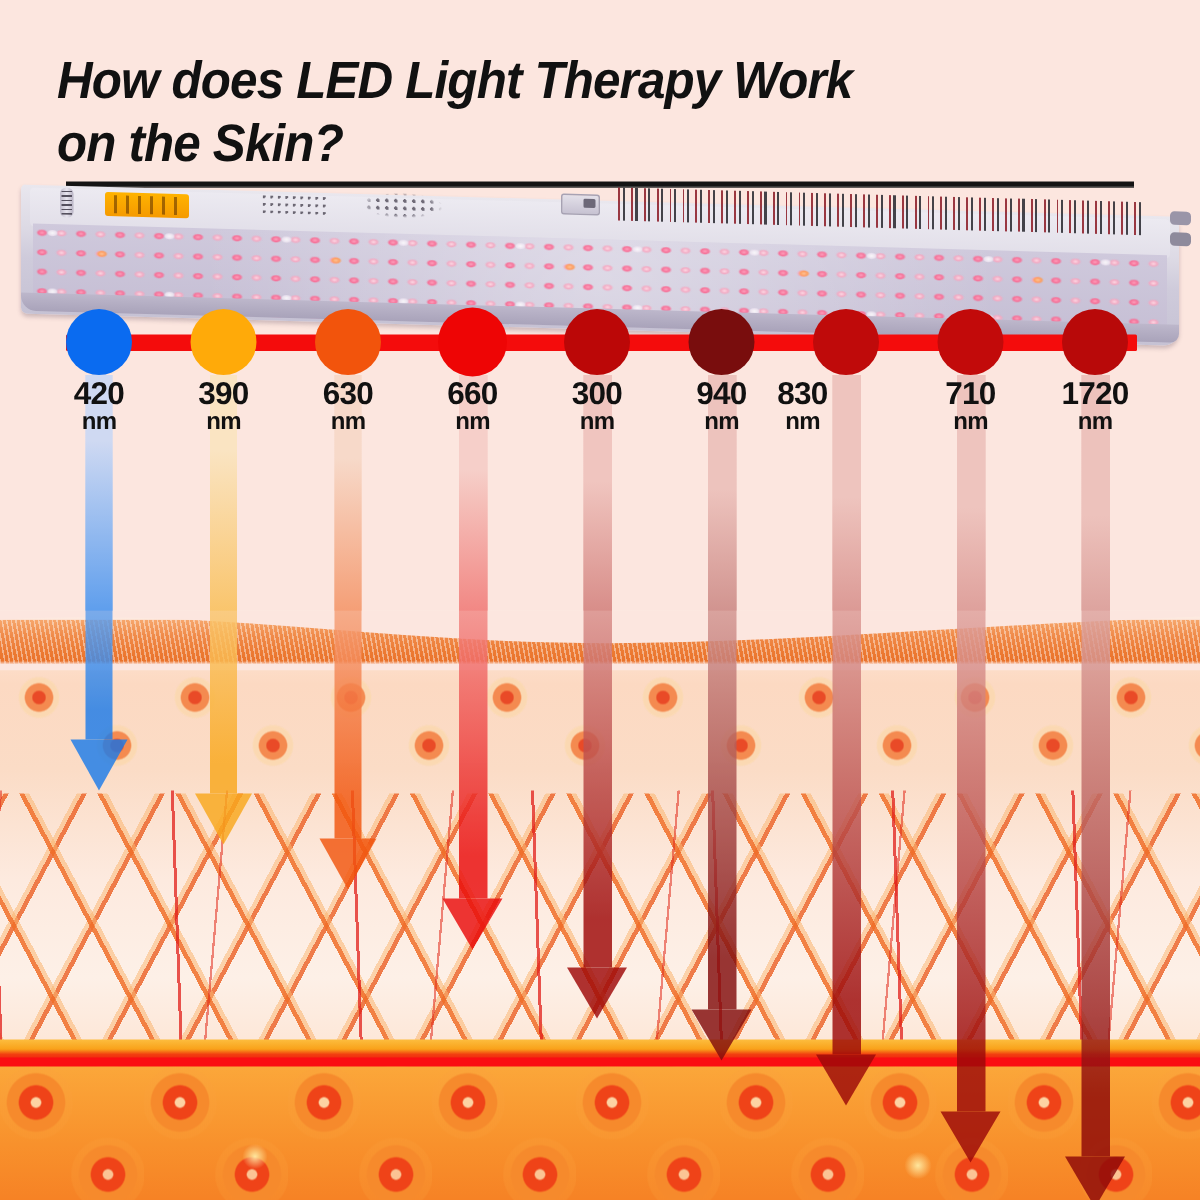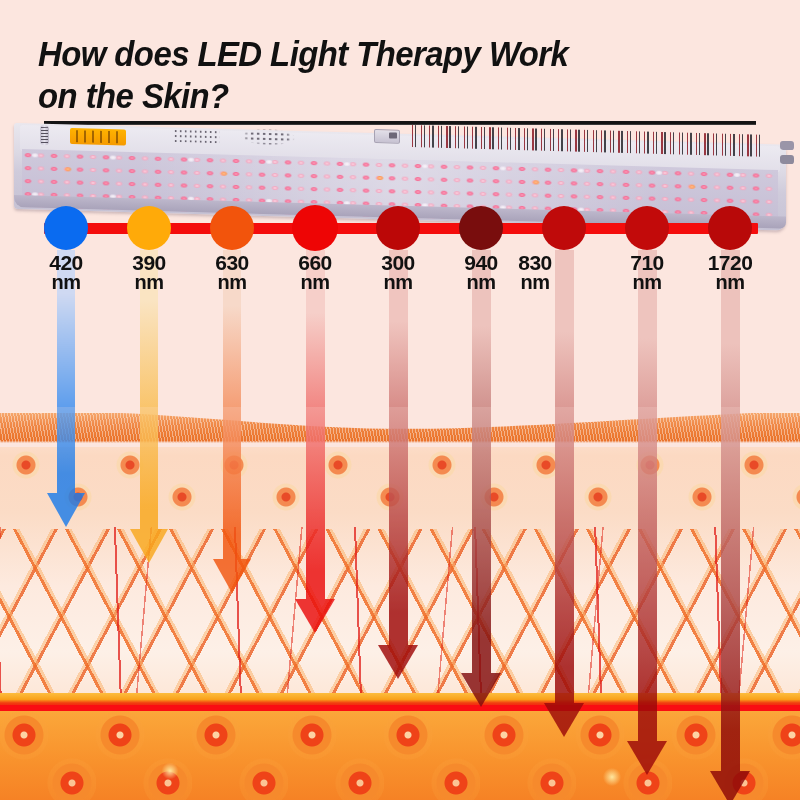--- a/index.html
+++ b/index.html
@@ -92,21 +92,21 @@
     background:#8e8a9c;transform:skewY(1.6deg);}
   .panel-edge{position:absolute;left:0;top:72px;width:772px;height:12px;
     background:linear-gradient(180deg,#bdb7cb,#a9a3ba);transform:skewY(1.6deg);
     transform-origin:left top;border-radius:0 0 6px 10px;}
 
   
   .spectrum-line{position:absolute;left:44px;top:208px;height:11px;background:#f40c0c;border-radius:1px;}
   .dot{position:absolute;border-radius:50%;}
   .wl-label{position:absolute;text-align:center;font-weight:bold;color:#111;
     font-size:21px;line-height:19px;letter-spacing:-0.5px;}
-  .wl-label .nm{display:block;font-size:20px;line-height:20px;}
+  .wl-label .nm{display:block;font-size:16px;line-height:20px;}
 
   
   .beam{position:absolute;}
   .beam .shaft{position:absolute;left:0;top:0;width:100%;}
   .beam .head{position:absolute;left:50%;transform:translateX(-50%);width:0;height:0;}
 
   
   .skin{position:absolute;left:0;top:392px;width:800px;height:408px;overflow:hidden;}
   .skin-bg{position:absolute;left:0;top:0;width:800px;height:408px;
     background:linear-gradient(180deg,#fdece4 0%,#fde3d2 5%,#fcd9c2 12%,#fbdcc6 26%,#fdeadf 44%,#fdf0e7 60%,#fde6d6 72%,#fca94f 76%,#f8902f 100%);}

